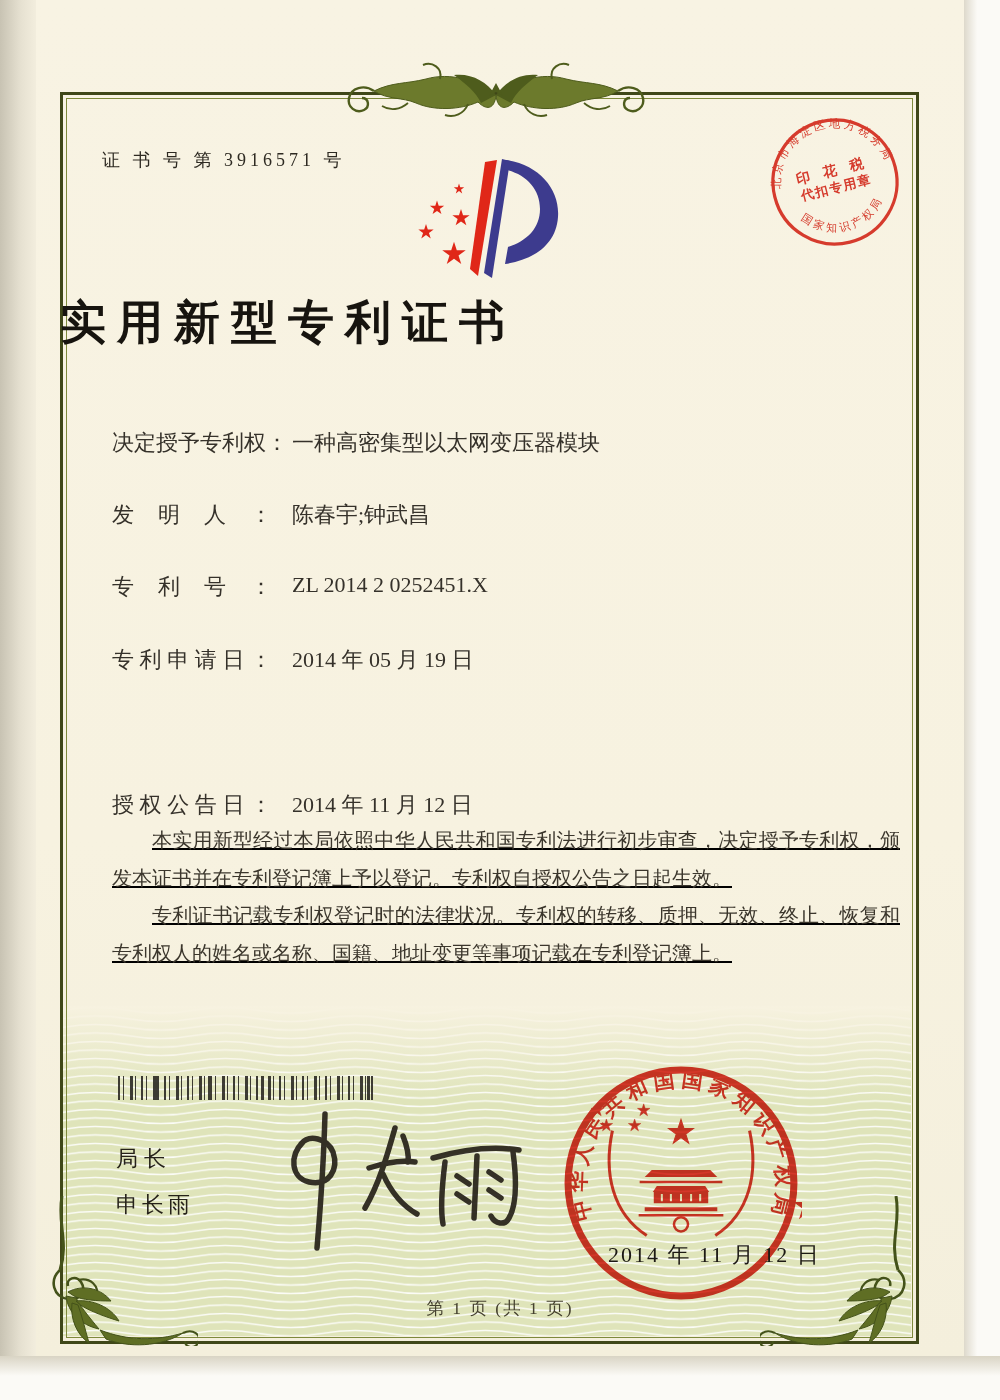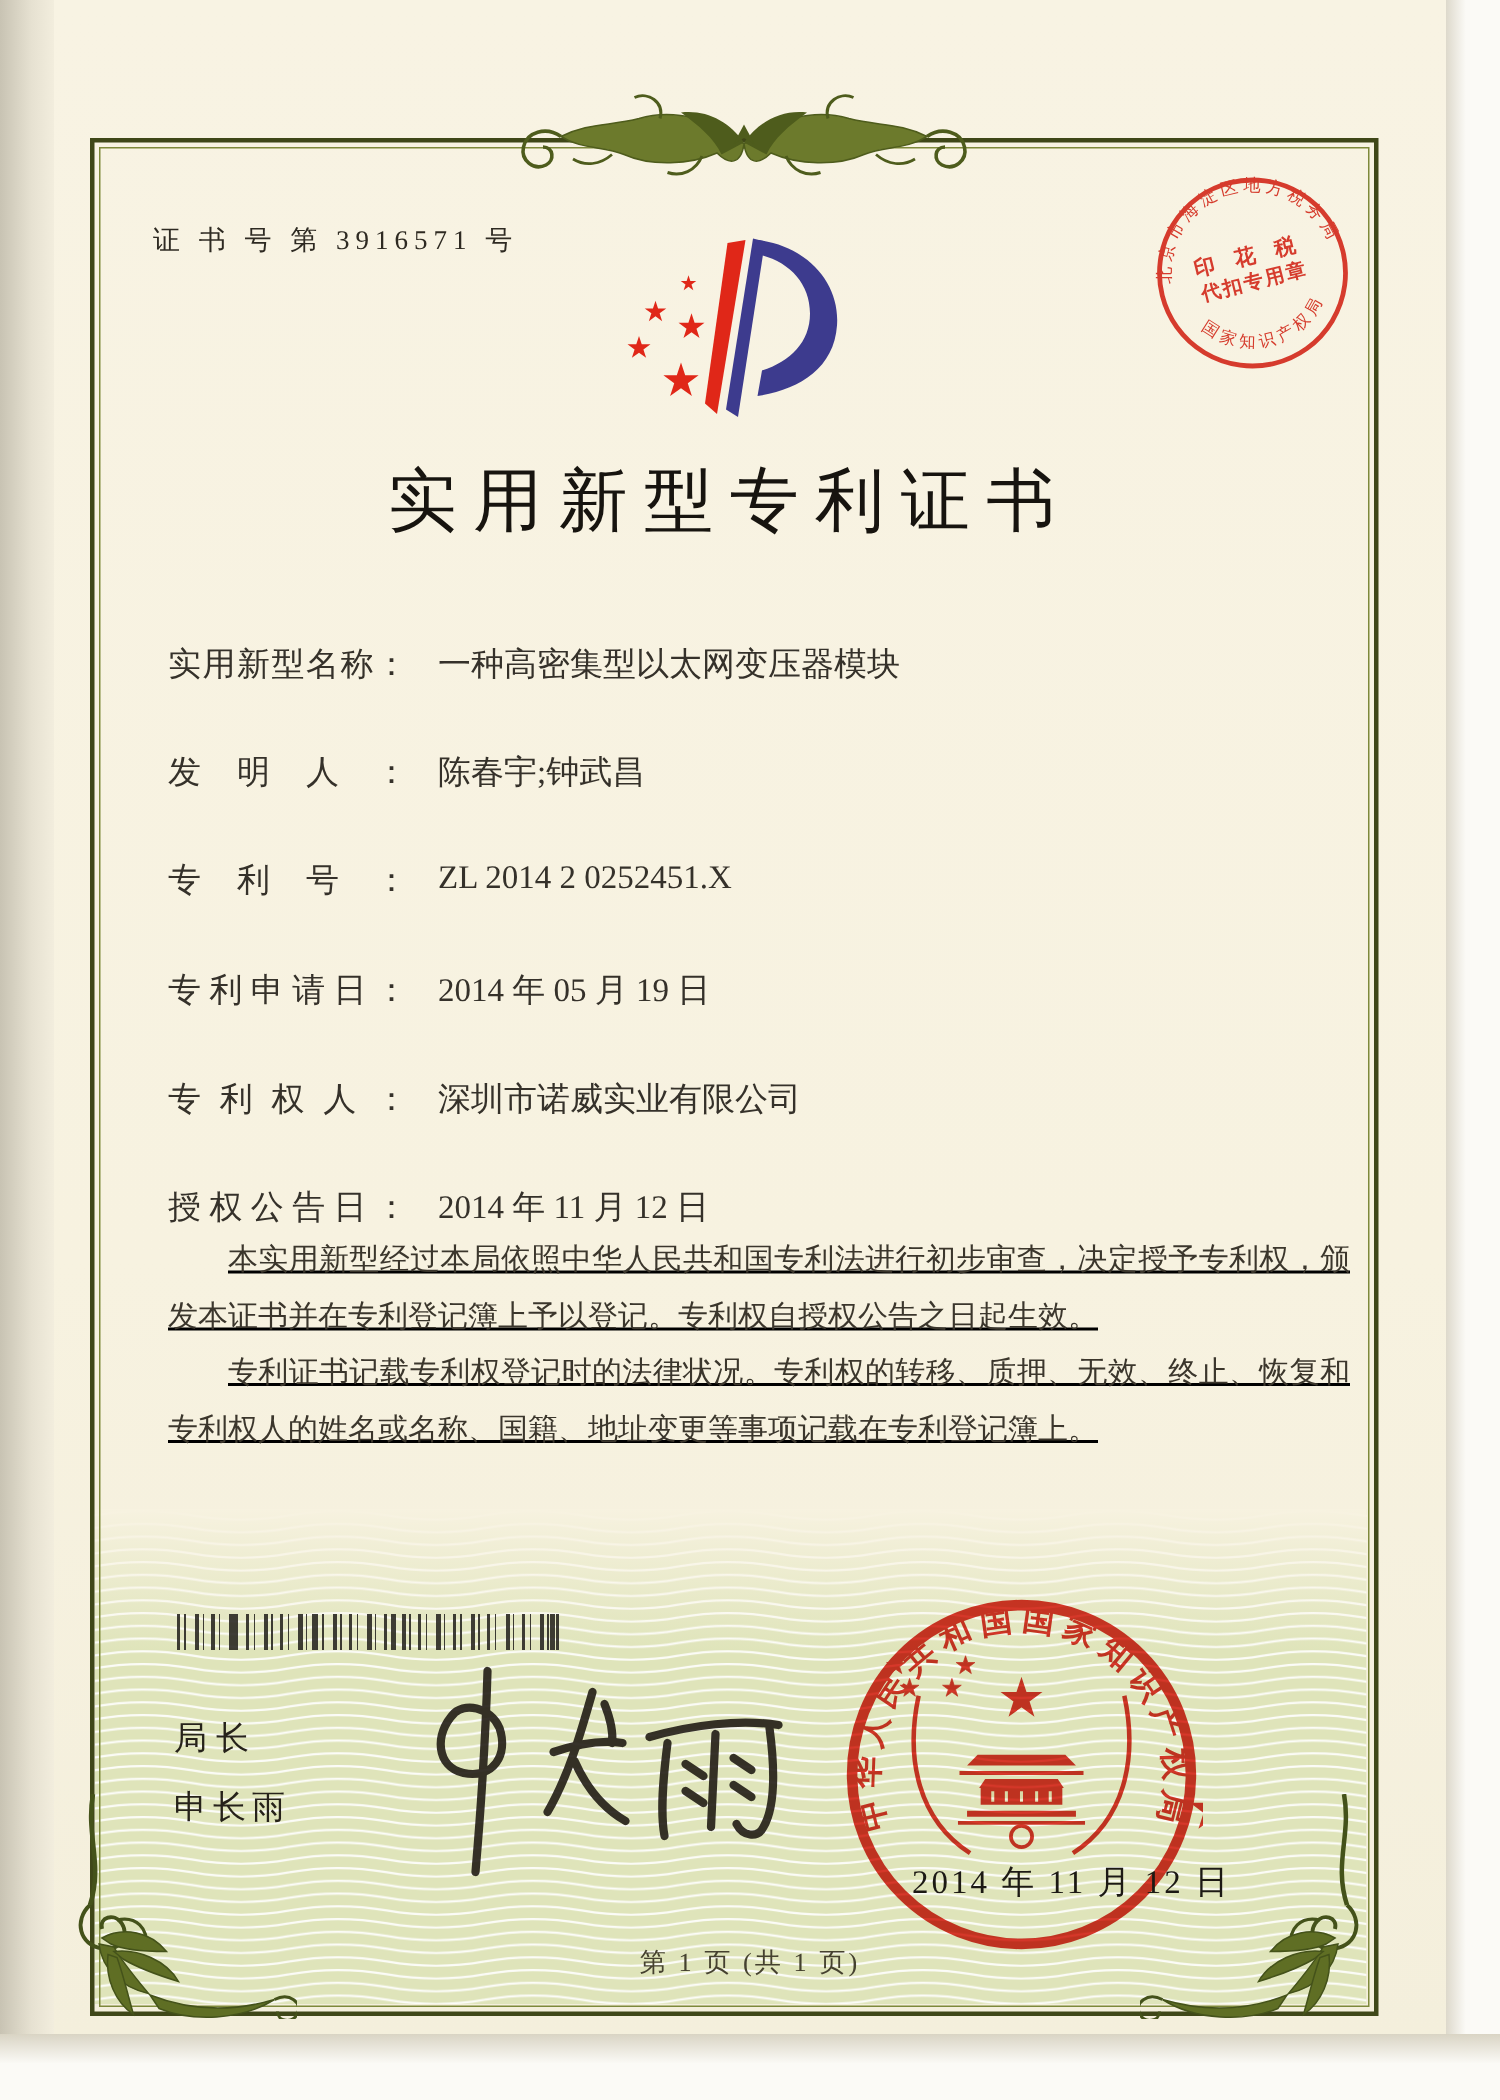--- a/index.html
+++ b/index.html
@@ -29,22 +29,22 @@
     border:3px solid #3f4718;z-index:2;pointer-events:none;}
   .frame::before{content:"";position:absolute;left:3px;top:3px;right:3px;bottom:3px;
     border:1.5px solid #7e893b;}
 
   .orn{position:absolute;z-index:3;pointer-events:none;}
 
   
   .certno{position:absolute;left:66px;top:148px;font-size:18px;letter-spacing:4px;
     color:#2e2a22;z-index:4;}
   .logo{position:absolute;left:372px;top:156px;width:160px;height:132px;z-index:4;}
-  .title{position:absolute;left:24px;top:292px;width:853px;text-align:center;
-    font-size:46px;font-weight:normal;letter-spacing:11px;color:#17140f;z-index:4;margin-top:11px;}
+  .title{position:absolute;left:24px;top:292px;width:853px;text-align:left;
+    font-size:46px;font-weight:bold;letter-spacing:11px;color:#17140f;z-index:4;}
 
   .field{position:absolute;left:76px;width:800px;font-size:22px;color:#35312a;
     white-space:nowrap;z-index:4;}
   .flabel{display:inline-block;width:160px;text-align:justify;text-align-last:justify;
     vertical-align:top;}
   .fvalue{margin-left:20px;}
   .f0{top:428px}.f1{top:500px}.f2{top:572px}.f3{top:645px}.f4{top:718px}.f5{top:790px}
 
   .bodytext{position:absolute;left:76px;top:822px;width:788px;z-index:4;text-decoration:underline;}
   .bodytext p{margin:0;font-size:20px;line-height:37.5px;text-indent:2em;
@@ -146,33 +146,30 @@
       </g>
       <g fill="#3d3b8e">
         <polygon points="94,3 102,5 84,122 76,117"></polygon>
         <path d="M98,4 C132,9 152,34 150,61 C148,90 124,104 97,108 L100,91 C119,85 132,72 132,53 C132,32 117,17 95,13 Z"></path>
       </g>
     </svg>
 
     <div class="title">实用新型专利证书</div>
 
     <div class="field f0">
-      <span class="flabel">实用新型名称：</span><span class="fvalue">一种高密集型以太网变压器模块</span>
+      <span class="flabel">决定授予专利权：</span><span class="fvalue">一种高密集型以太网变压器模块</span>
     </div>
     <div class="field f1">
       <span class="flabel">发明人：</span><span class="fvalue">陈春宇;钟武昌</span>
     </div>
     <div class="field f2">
       <span class="flabel">专利号：</span><span class="fvalue">ZL 2014 2 0252451.X</span>
     </div>
     <div class="field f3">
       <span class="flabel">专利申请日：</span><span class="fvalue">2014 年 05 月 19 日</span>
-    </div>
-    <div class="field f4">
-      <span class="flabel">专利权人：</span><span class="fvalue">深圳市诺威实业有限公司</span>
     </div>
     <div class="field f5">
       <span class="flabel">授权公告日：</span><span class="fvalue">2014 年 11 月 12 日</span>
     </div>
 
     <div class="bodytext">
       <p>本实用新型经过本局依照中华人民共和国专利法进行初步审查，决定授予专利权，颁发本证书并在专利登记簿上予以登记。专利权自授权公告之日起生效。</p>
       <p>专利证书记载专利权登记时的法律状况。专利权的转移、质押、无效、终止、恢复和专利权人的姓名或名称、国籍、地址变更等事项记载在专利登记簿上。</p>
     </div>
 

